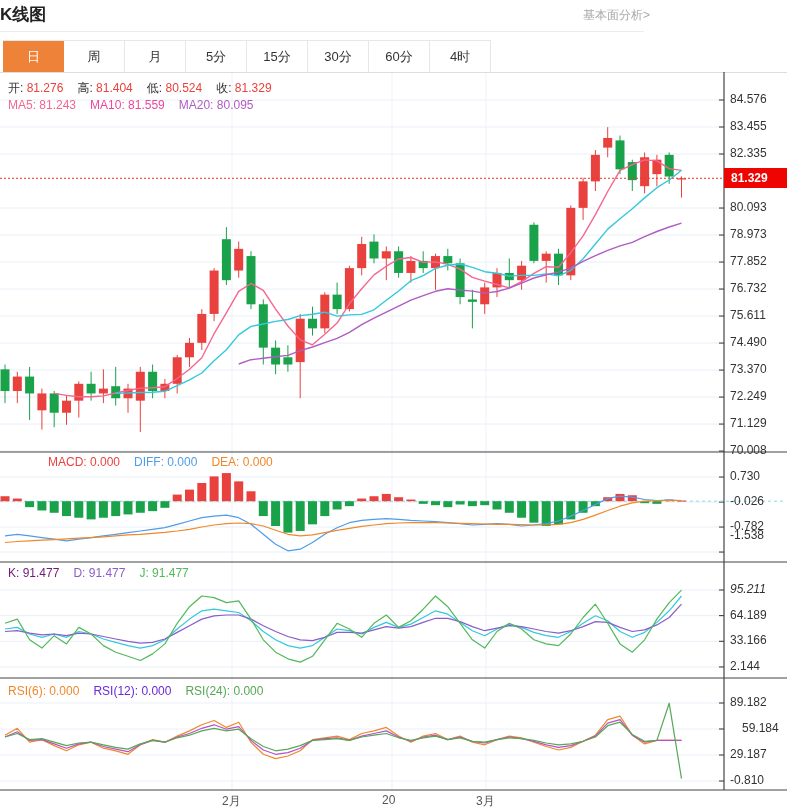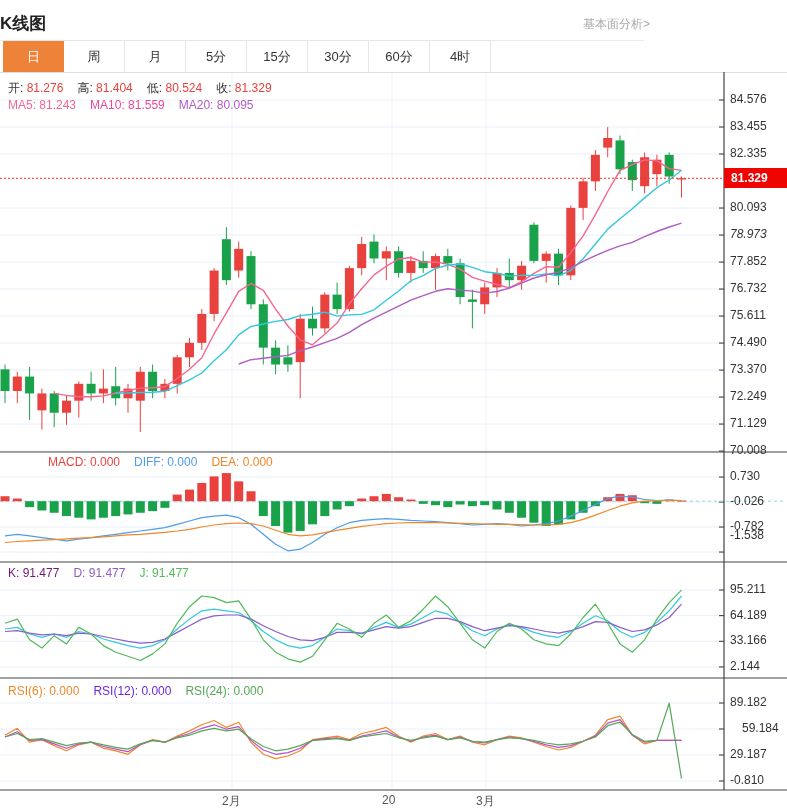--- a/index.html
+++ b/index.html
@@ -1,18 +1,18 @@
 <!DOCTYPE html>
 <html><head>
 <meta charset="utf-8">
 <style>
   html,body{margin:0;padding:0;}
   body{width:787px;height:809px;position:relative;background:#fff;overflow:hidden;
        font-family:"Liberation Sans",sans-serif;color:#333;}
-  .hdr{position:absolute;left:0;top:9px;width:644px;height:31px;border-bottom:1px solid #ececec;}
+  .hdr{position:absolute;left:0;top:0;width:644px;height:31px;border-bottom:1px solid #ececec;}
   .hdr-title{position:absolute;left:0;top:3px;font-size:17px;font-weight:bold;color:#222;}
   .hdr-link{position:absolute;right:-6px;top:7px;font-size:12px;color:#a9a9a9;cursor:pointer;white-space:nowrap;}
   .tabs{position:absolute;left:3px;top:40px;height:32px;display:flex;border-top:1px solid #e7e7e7;}
   .tabbar-bottom{position:absolute;left:0;top:72px;width:787px;border-bottom:1px solid #e7e7e7;}
   .tab{width:61px;height:32px;line-height:32px;text-align:center;font-size:13px;color:#333;
        border-right:1px solid #e7e7e7;border-bottom:1px solid #e7e7e7;background:#fff;cursor:pointer;box-sizing:border-box;}
   .tab:first-child{border-left:1px solid #e7e7e7;}
   .tab.active{background:#ef8239;color:#fff;border-color:#ef8239;}
   .legend{position:absolute;font-size:12px;white-space:nowrap;z-index:5;}
   .legend span{margin-right:14px;}
@@ -292,34 +292,34 @@
     <line x1="724" y1="0" x2="724" y2="718" stroke="#444" stroke-width="1.2"></line>
   </svg>
 
 <div class="price-tag" id="price-tag" style="top: 168.253px;">81.329</div>
 
 <div id="axis-labels">
     <div class="ax-lab" style="top: 92px;">84.576</div>
     <div class="ax-lab" style="top: 119.016px;">83.455</div>
     <div class="ax-lab" style="top: 146.008px;">82.335</div>
     <div class="ax-lab" style="top: 200.04px;">80.093</div>
-    <div class="ax-lab" style="top: 227.032px; font-style: italic;">78.973</div>
+    <div class="ax-lab" style="top: 227.032px;">78.973</div>
     <div class="ax-lab" style="top: 254.048px;">77.852</div>
     <div class="ax-lab" style="top: 281.04px;">76.732</div>
     <div class="ax-lab" style="top: 308.056px;">75.611</div>
     <div class="ax-lab" style="top: 335.073px;">74.490</div>
     <div class="ax-lab" style="top: 362.065px;">73.370</div>
     <div class="ax-lab" style="top: 389.081px;">72.249</div>
     <div class="ax-lab" style="top: 416.073px;">71.129</div>
     <div class="ax-lab" style="top: 443.089px;">70.008</div>
     <div class="ax-lab" style="top: 469.059px;">0.730</div>
     <div class="ax-lab" style="top: 494.06px;">-0.026</div>
     <div class="ax-lab" style="top: 519.061px;">-0.782</div>
     <div class="ax-lab" style="top: 528px; text-align: center;">-1.538</div>
-    <div class="ax-lab" style="top: 582px;">95.211</div>
+    <div class="ax-lab" style="top: 582px; font-style: italic;">95.211</div>
     <div class="ax-lab" style="top: 607.655px;">64.189</div>
     <div class="ax-lab" style="top: 633.311px;">33.166</div>
     <div class="ax-lab" style="top: 658.966px;">2.144</div>
     <div class="ax-lab" style="top: 695px;">89.182</div>
     <div class="ax-lab" style="top: 721.008px; margin-left: 12px;">59.184</div>
     <div class="ax-lab" style="top: 747.016px;">29.187</div>
     <div class="ax-lab" style="top: 773.023px;">-0.810</div>
   </div>
 <div id="x-labels">
     <div class="x-lab" style="left: 222px;">2月</div>

